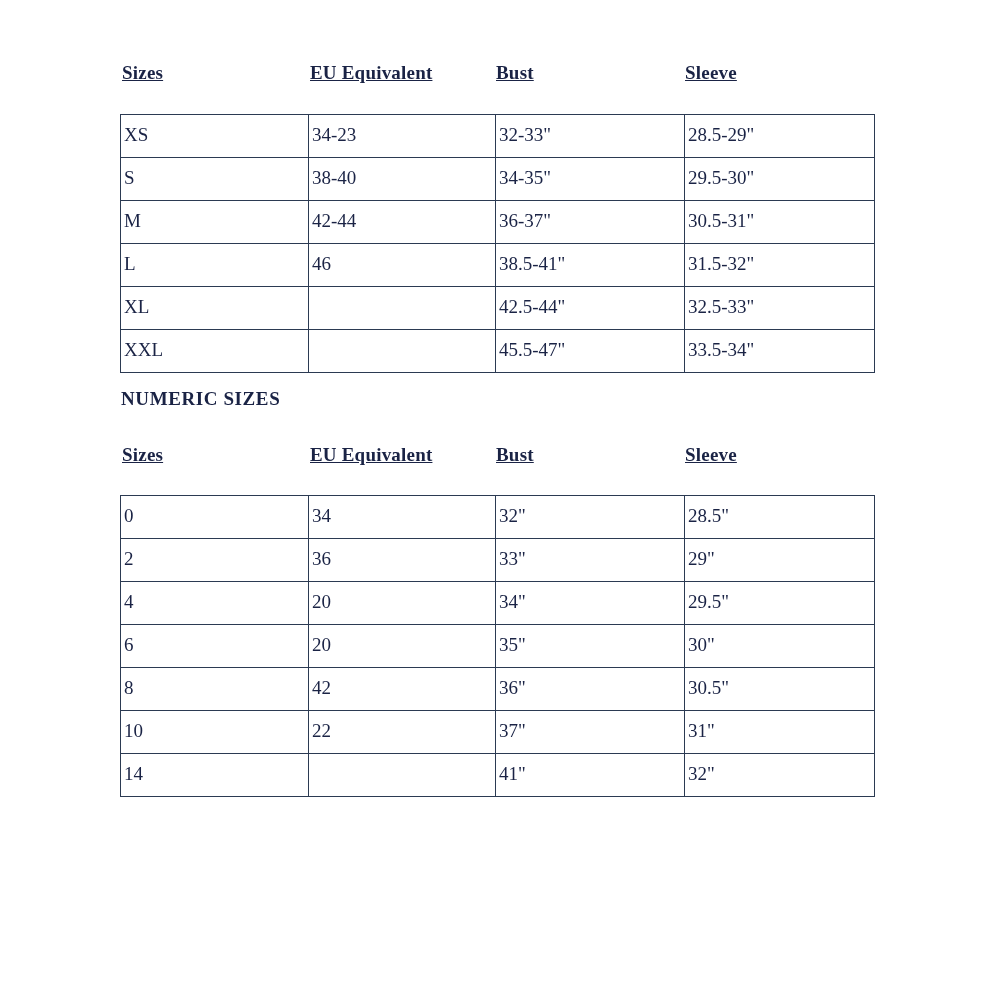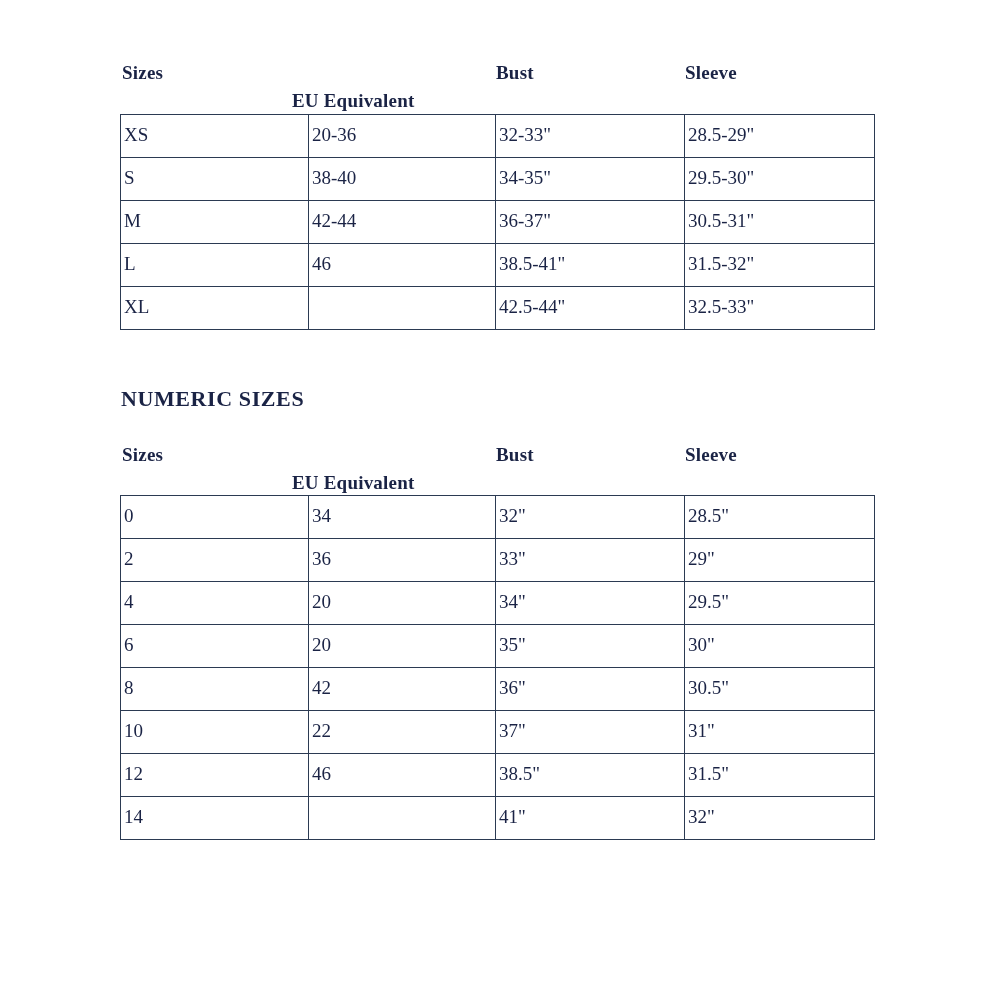--- a/index.html
+++ b/index.html
@@ -34,35 +34,36 @@
   }
   .col-headers .ch {
     position: absolute;
     top: 0;
     font-size: 19px;
     font-weight: bold;
     letter-spacing: 0.2px;
     white-space: nowrap;
     line-height: 26px;
     color: #1a2345;
+    text-decoration: underline;
   }
   .ch-sizes   { left: 2px;   }
-  .ch-eu      { left: 172px; margin-top: 28px; }
+  .ch-eu      { left: 190px; }
   .ch-bust    { left: 376px; }
   .ch-sleeve  { left: 565px; text-align: right; }
 
   #headers-1 { top: 60px; }
   #headers-2 { top: 442px; }
 
   
   .section-heading {
     position: absolute;
     left: 121px;
     top: 387px;
-    font-size: 22px;
+    font-size: 19px;
     font-weight: bold;
     letter-spacing: 0.6px;
     line-height: 24px;
     white-space: nowrap;
     color: #1a2345;
   }
 
   
   .size-table {
     position: absolute;
@@ -113,21 +114,21 @@
   <table class="size-table" id="table-alpha">
     <colgroup>
       <col class="c-size">
         <col class="c-eu">
         <col class="c-bust">
         <col class="c-sleeve">
     </colgroup>
     <tbody>
         <tr>
           <td><span>XS</span></td>
-          <td><span>20-36</span></td>
+          <td><span>34-23</span></td>
           <td><span>32-33"</span></td>
           <td><span>28.5-29"</span></td>
         </tr>
         <tr>
           <td><span>S</span></td>
           <td><span>38-40</span></td>
           <td><span>34-35"</span></td>
           <td><span>29.5-30"</span></td>
         </tr>
         <tr>
@@ -140,20 +141,26 @@
           <td><span>L</span></td>
           <td><span>46</span></td>
           <td><span>38.5-41"</span></td>
           <td><span>31.5-32"</span></td>
         </tr>
         <tr>
           <td><span>XL</span></td>
           <td><span></span></td>
           <td><span>42.5-44"</span></td>
           <td><span>32.5-33"</span></td>
+        </tr>
+        <tr>
+          <td><span>XXL</span></td>
+          <td><span></span></td>
+          <td><span>45.5-47"</span></td>
+          <td><span>33.5-34"</span></td>
         </tr>
       </tbody>
   </table>
 
   <div class="section-heading">NUMERIC SIZES</div>
 
   <div class="col-headers" id="headers-2">
     <div class="ch ch-sizes">Sizes</div>
     <div class="ch ch-eu">EU Equivalent</div>
     <div class="ch ch-bust">Bust</div>
@@ -198,26 +205,20 @@
           <td><span>36"</span></td>
           <td><span>30.5"</span></td>
         </tr>
         <tr>
           <td><span>10</span></td>
           <td><span>22</span></td>
           <td><span>37"</span></td>
           <td><span>31"</span></td>
         </tr>
         <tr>
-          <td><span>12</span></td>
-          <td><span>46</span></td>
-          <td><span>38.5"</span></td>
-          <td><span>31.5"</span></td>
-        </tr>
-        <tr>
           <td><span>14</span></td>
           <td><span></span></td>
           <td><span>41"</span></td>
           <td><span>32"</span></td>
         </tr>
       </tbody>
   </table>
 
 </div>
 

